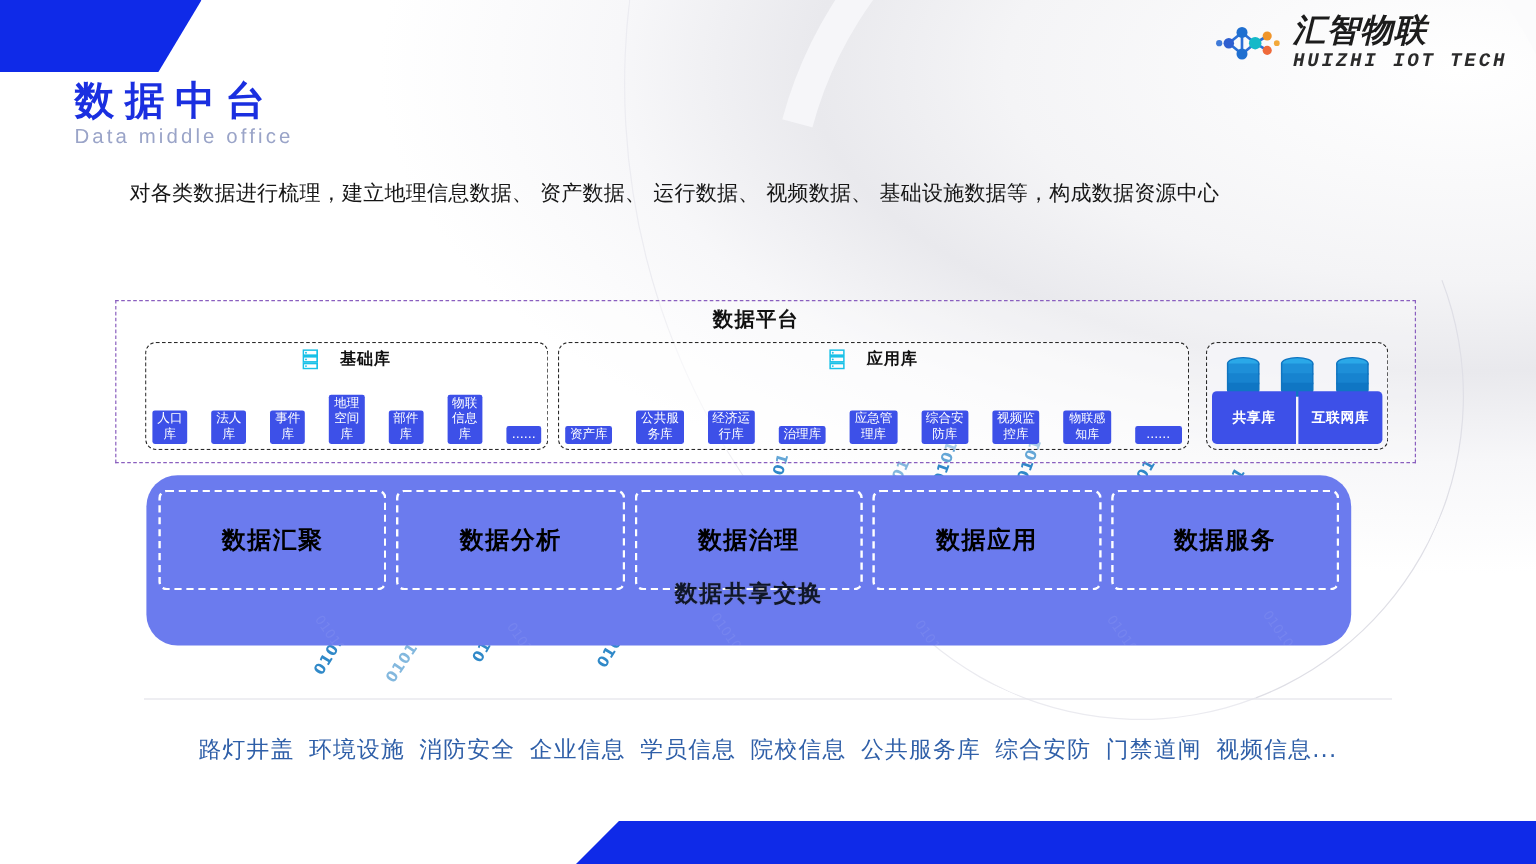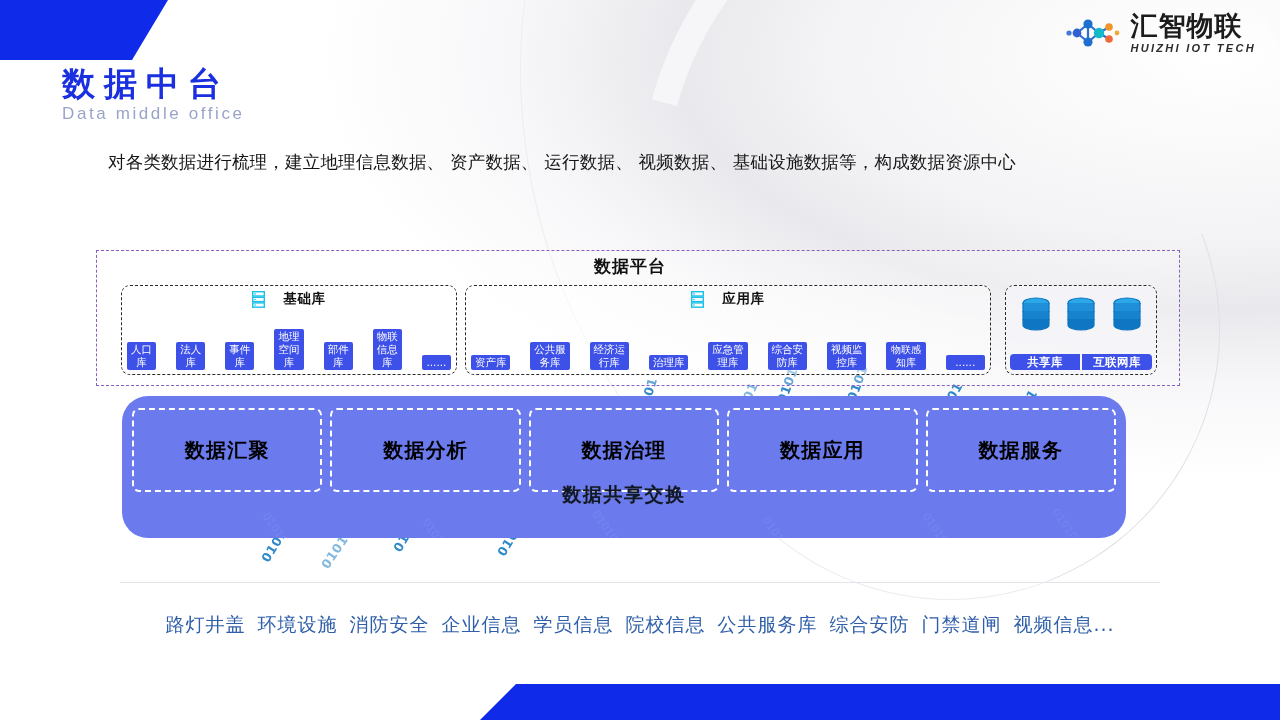--- a/index.html
+++ b/index.html
@@ -29,23 +29,23 @@
   .ribbon-tl { position:absolute; left:0; top:0; width:168px; height:60px; z-index:2;
     background:#0f2ae8; clip-path: polygon(0 0, 168px 0, 132px 100%, 0 100%); }
   .ribbon-br { position:absolute; right:0; bottom:0; width:800px; height:36px; z-index:2;
     background:#0f2ae8; clip-path: polygon(36px 0, 800px 0, 800px 100%, 0 100%); }
 
   
   .logo { position:absolute; right:24px; top:12px; z-index:5; display:flex; align-items:center; gap:8px; }
   .logo-mark { width:58px; height:40px; flex:0 0 auto; }
   .logo-text { display:flex; flex-direction:column; align-items:flex-start; line-height:1; }
   .logo-cn { font-size:27px; font-weight:700; color:#1c1c1c; letter-spacing:1px;
-    font-family:"DejaVu Sans","Liberation Sans",sans-serif; }
-  .logo-en { font-size:11px; font-weight:700; color:#2b2b2b; letter-spacing:2.3px; margin-top:4px;
-    font-family:Liberation Sans, sans-serif; font-style:italic; }
+    font-family:"DejaVu Sans","Liberation Sans",sans-serif;font-style:italic; }
+  .logo-en { font-size:16px; font-weight:700; color:#2b2b2b; letter-spacing:2.3px; margin-top:4px;
+    font-family:Liberation Mono, monospace; font-style:italic; }
 
   
   .title-block { position:absolute; left:62px; top:66px; z-index:5; }
   .title-cn { font-size:33px; font-weight:700; color:#1a2fe0; letter-spacing:9px;
     font-family:"DejaVu Sans","Liberation Sans",sans-serif; line-height:1.1; }
   .title-en { font-size:17px; color:#9aa4c8; letter-spacing:2.6px; margin-top:2px;
     font-family:"Liberation Sans",sans-serif; }
 
   .para { position:absolute; left:108px; top:140px; width:1072px; z-index:5;
     font-size:17.5px; color:#161616; line-height:44px; letter-spacing:0.2px;
@@ -74,21 +74,21 @@
     justify-content:center; text-align:center; color:#ffffff; font-size:10.5px; line-height:13px;
     font-family:"DejaVu Sans","Liberation Sans",sans-serif; padding:1px; }
   .chip.narrow { font-size:10px; }
 
   
   .dbbox { position:absolute; left:908px; top:34px; width:152px; height:90px;
     border:1.4px dashed #2a2a2a; border-radius:9px; background:rgba(246,246,249,0.75); }
   .db-icons { position:absolute; top:6px; left:0; right:0; height:44px; display:flex;
     align-items:center; justify-content:space-evenly; }
   .db-cyl { width:32px; height:34px; display:block; }
-  .db-labels { position:absolute; left:4px; right:4px; bottom:4px; height:16px; display:flex; gap:2px; }
+  .db-labels { position:absolute; left:4px; right:4px; bottom:4px; height:44px; display:flex; gap:2px; }
   .db-label { flex:1 1 0; background:#3d50e8; display:flex; align-items:center; justify-content:center;
     color:#fff; font-size:11.5px; font-weight:700; letter-spacing:0.4px;
     font-family:"DejaVu Sans","Liberation Sans",sans-serif; }
   .db-label:first-child { border-radius:4px 0 0 4px; }
   .db-label:last-child  { border-radius:0 4px 4px 0; }
 
   
   .cap-panel { position:absolute; left:122px; top:396px; width:1004px; height:142px; z-index:5;
     background:#6b7bee; border-radius:26px; overflow:hidden; }
   .cap-noise { position:absolute; inset:0; opacity:0.14; pointer-events:none; }

